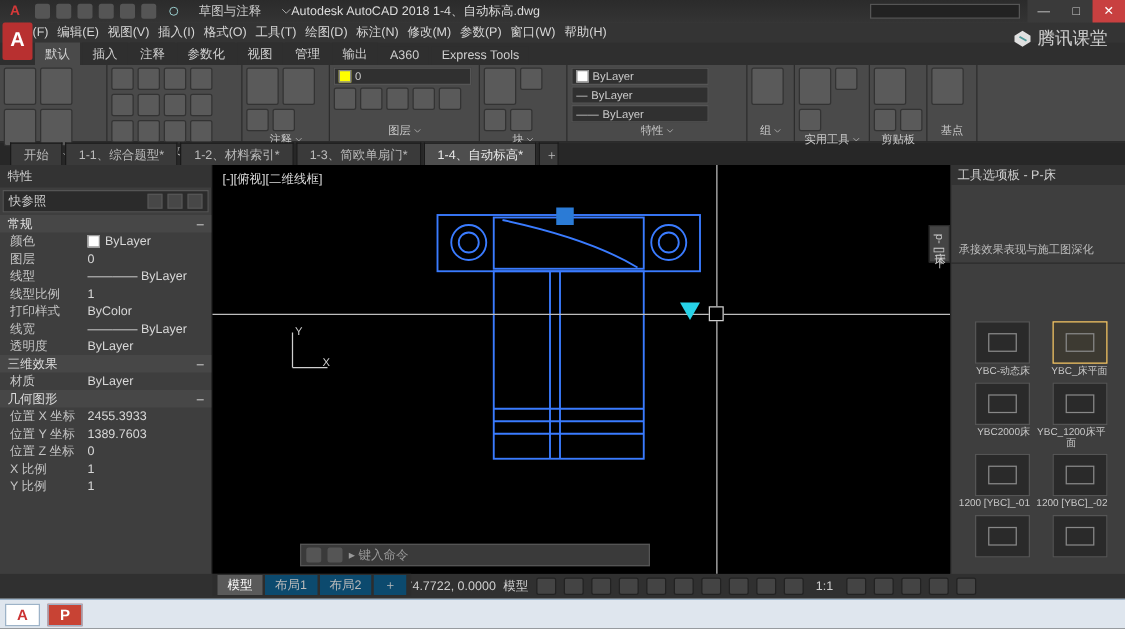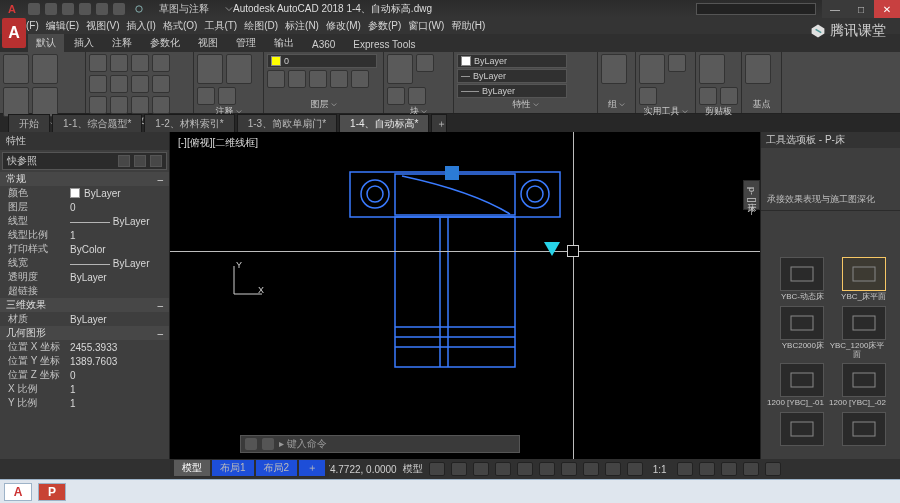--- a/index.html
+++ b/index.html
@@ -67,21 +67,21 @@
 .canvas{position:absolute;left:0;top:0;width:100%;height:100%;background:#000;}
 .canvas svg{position:absolute;left:0;top:0;}
 .crossh{position:absolute;left:0;top:119px;height:1px;width:100%;background:#bdbdbd;}
 .crossv{position:absolute;left:403px;top:0;width:1px;height:100%;background:#bdbdbd;}
 .pick{position:absolute;left:397px;top:113px;width:12px;height:12px;border:1px solid #cfcfcf;background:#000;}
 .marker{position:absolute;left:374px;top:110px;width:0;height:0;border-left:8px solid transparent;border-right:8px solid transparent;border-top:14px solid #27d3e8;}
 .ucs{position:absolute;left:58px;top:128px;}
 .cmd{position:absolute;left:70px;bottom:6px;height:18px;width:280px;background:#3a3a3a;border:1px solid #555;display:flex;align-items:center;padding:0 4px;gap:5px;color:#999;font-size:10px;}
 .cmd .ic{width:12px;height:12px;background:#555;border-radius:2px;}
 .layouttabs{position:absolute;left:0;bottom:-1px;height:18px;display:flex;gap:2px;background:#2d2d2d;padding:1px 4px;font-size:10px;}
-.ltab{padding:1px 8px;background:#1d4ed8;color:#bbb;}
+.ltab{padding:1px 8px;background:#0c4a6e;color:#bbb;}
 .ltab.active{background:#5a5a5a;color:#fff;}
 
 .toolpal{width:140px;background:#3e3e3e;border-left:1px solid #222;display:flex;flex-direction:column;gap:41px;}
 .tp-hdr{height:16px;background:#333;font-size:10px;padding:0 5px;display:flex;align-items:center;}
 .tp-info{font-size:9px;color:#bcbcbc;padding:4px 6px;border-bottom:1px solid #2b2b2b;}
 .thumbs{display:flex;flex-wrap:wrap;gap:4px;padding:5px;}
 .th{width:58px;display:flex;flex-direction:column;align-items:flex-end;gap:2px;}
 .th .bx{width:44px;height:34px;background:#2a2a2a;border:1px solid #555;display:flex;align-items:center;justify-content:center;}
 .th.sel .bx{border:1px solid #f7c765;background:#3d3a32;}
 .th .cap{font-size:8px;color:#c8c8c8;text-align:center;line-height:1.1;}
@@ -357,24 +357,20 @@
           <div class="k">打印样式</div>
           <div class="v">ByColor</div>
         </div>
         <div class="proprow">
           <div class="k">线宽</div>
           <div class="v">———— ByLayer</div>
         </div>
         <div class="proprow">
           <div class="k">透明度</div>
           <div class="v">ByLayer</div>
-        </div>
-        <div class="proprow">
-          <div class="k">超链接</div>
-          <div class="v"></div>
         </div>
       </div>
     <div class="propgroup">
         <span>三维效果</span>
         <span>–</span>
       </div>
     <div id="td-rows">
         <div class="proprow">
           <div class="k">材质</div>
           <div class="v">ByLayer</div>

